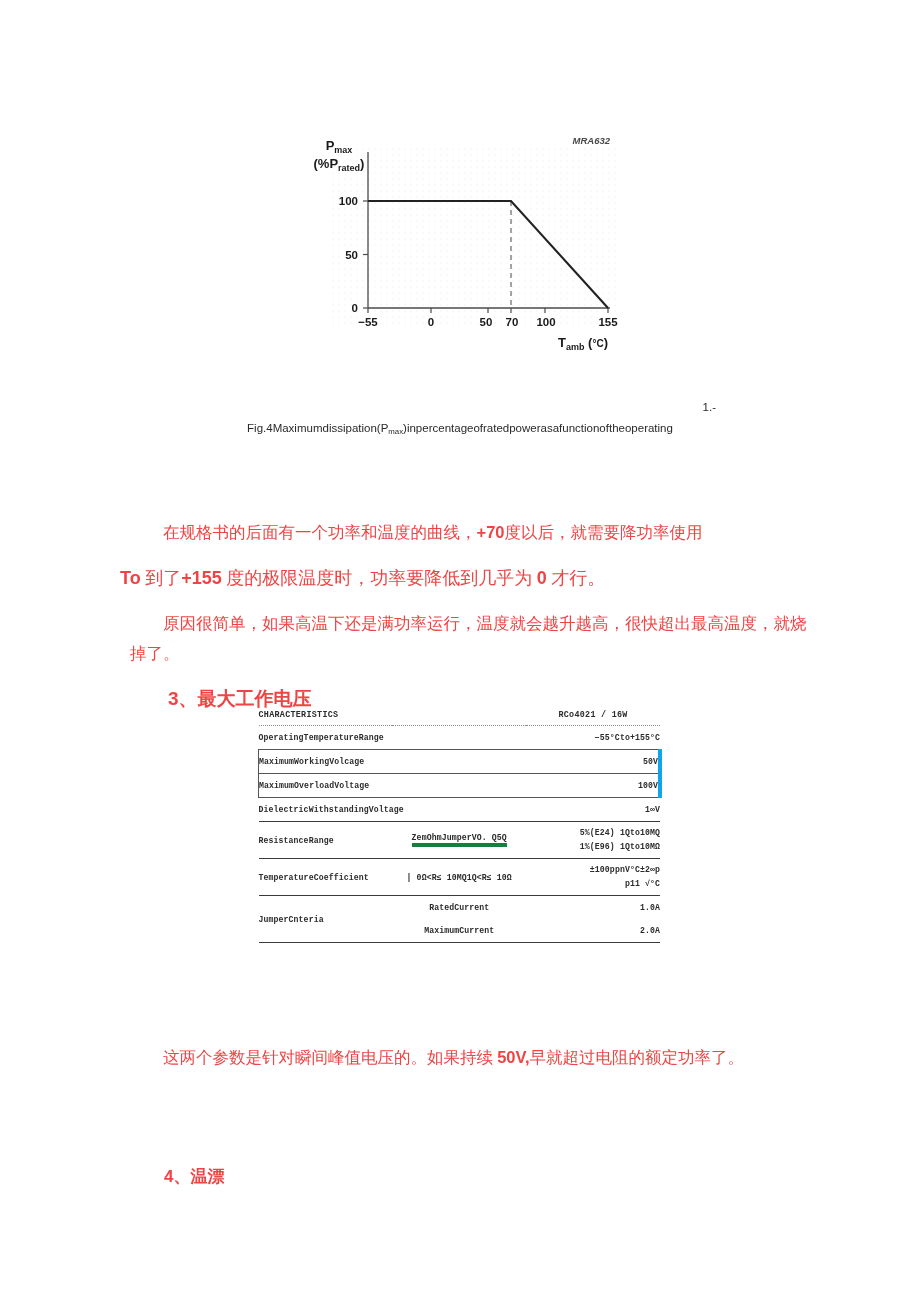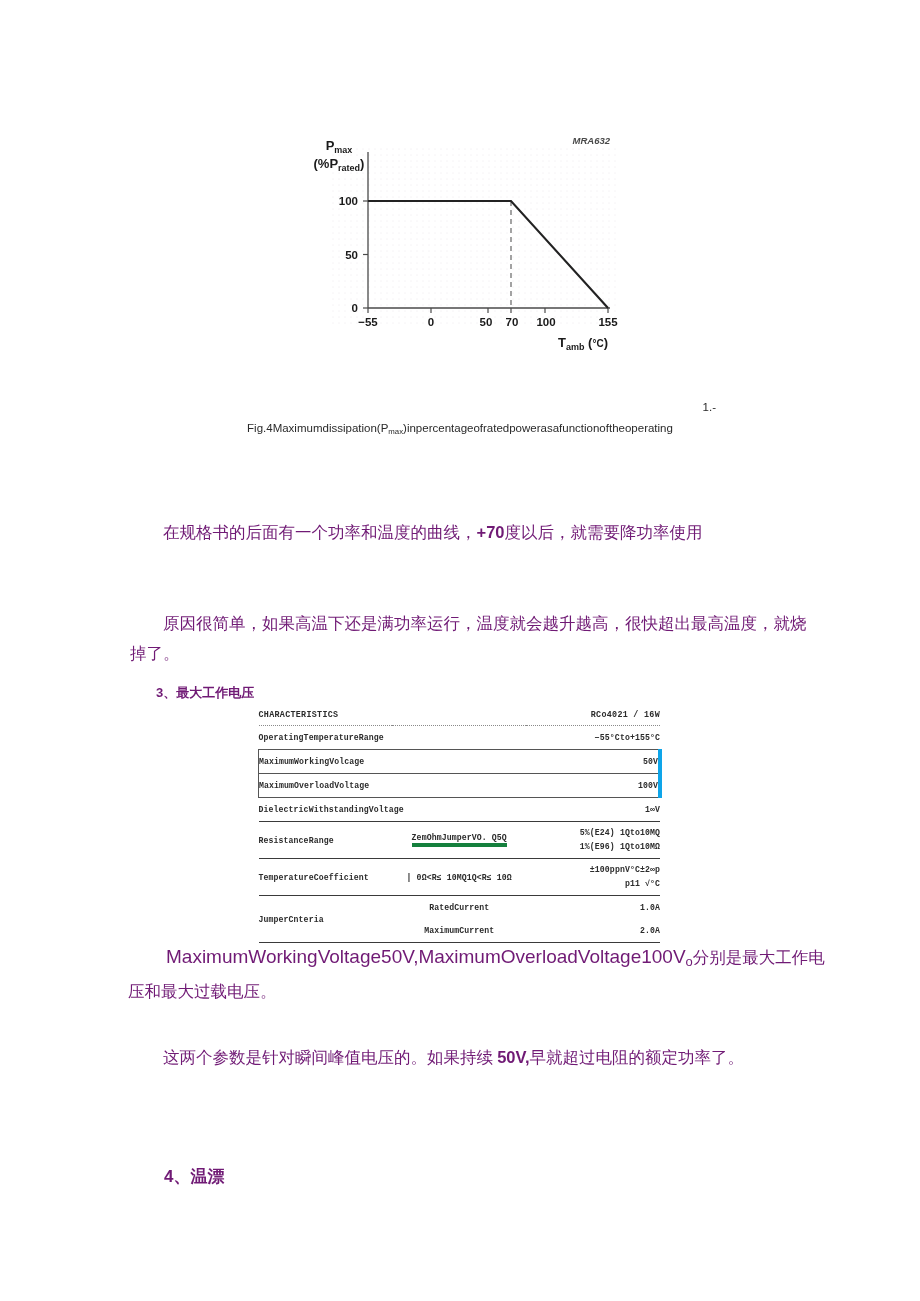--- a/index.html
+++ b/index.html
@@ -52,36 +52,36 @@
     margin-bottom: 2px;
   }
   .fig-caption .capline2 { display: block; text-align: right; }
   sub { font-size: 0.68em; vertical-align: -0.25em; }
 
   
   .para {
     position: absolute;
     font-size: 16.5px;
     line-height: 30px;
-    color: #701a75;
+    color: #ef4444;
     font-family: "Liberation Serif", serif;
   }
   .para .indent { padding-left: 2em; }
   .latin {
     font-family: "Liberation Sans", sans-serif;
     font-weight: 700;
   }
   .latin-reg {
     font-family: "Liberation Sans", sans-serif;
   }
 
   .p1 { left: 130px; top: 500px; width: 680px; }
   .p2 { left: 120px; top: 545px; width: 700px; font-size: 18px; }
   .p3 { left: 130px; top: 592px; width: 690px; }
-  .h3 { left: 130px; top: 665px; width: 600px; font-size: 13px; font-weight: 700; }
+  .h3 { left: 130px; top: 665px; width: 600px; font-size: 19px; font-weight: 700; }
   .p4 { left: 128px; top: 925px; width: 700px; }
   .p5 { left: 130px; top: 1025px; width: 690px; }
   .p6 { left: 130px; top: 1070px; width: 700px; }
   .h4 { left: 130px; top: 1145px; width: 600px; font-size: 17px; font-weight: 700; }
 
   .h3 .secnum, .h4 .secnum {
     font-family: "Liberation Sans", sans-serif;
     font-weight: 700;
   }
 
@@ -105,21 +105,21 @@
     padding: 0;
     vertical-align: middle;
     font-weight: bold;
     text-align: left;
   }
   .th-row td {
     padding: 2px 0 5px 0;
     font-size: 8.4px;
     letter-spacing: 0.3px;
   }
-  .th-row .right { text-align: right; margin-top: 13px; }
+  .th-row .right { text-align: center; margin-top: 13px; }
 
   .rule-heavy { border-bottom: 1.6px solid #3a3a3a; }
   .rule-light { border-bottom: 1px solid #6a6a6a; }
   .rule-dash  { border-bottom: 1px dotted #8a8a8a; }
 
   .srow td {
     padding: 4px 0 4px 0;
     height: 15px;
   }
   .srow .lbl { width: 48%; }
@@ -193,20 +193,23 @@
 
   <div class="fig-caption">
     <span class="fignum">1.-</span>
     <span><span>Fig.4Maximumdissipation(P</span><sub>max</sub><span>)inpercentageofratedpowerasafunctionoftheoperating</span></span>
   </div>
 
   <p class="para p1">
     <span class="indent">在规格书的后面有一个功率和温度的曲线，</span><span class="latin">+70</span><span>度以后，就需要降功率使用</span>
   </p>
 
+  <p class="para p2">
+    <span class="latin">To</span><span> 到了</span><span class="latin">+155</span><span> 度的极限温度时，功率要降低到几乎为 </span><span class="latin">0</span><span> 才行。</span>
+  </p>
 
   <p class="para p3">
     <span class="indent">原因很简单，如果高温下还是满功率运行，温度就会越升越高，很快超出最高温度，就烧掉了。</span>
   </p>
 
   <p class="para h3">
     <span class="indent"><span class="secnum">3</span><span>、最大工作电压</span></span>
   </p>
 
   <div class="spec-table">
@@ -267,23 +270,20 @@
           <td class="val">1.0A</td>
         </tr>
         <tr class="srow rule-heavy">
           <td class="mid">MaximumCurrent</td>
           <td class="val">2.0A</td>
         </tr>
       </tbody>
     </table>
   </div>
 
-  <p class="para p4">
-    <span class="indent latin-reg" style="font-size:19px;">MaximumWorkingVoltage50V,MaximumOverloadVoltage100V</span><sub class="latin-reg" style="font-size:13px;">o</sub><span>分别是最大工作电压和最大过载电压。</span>
-  </p>
 
   <p class="para p5">
     <span class="indent">这两个参数是针对瞬间峰值电压的。如果持续 </span><span class="latin">50V,</span><span>早就超过电阻的额定功率了。</span>
   </p>
 
 
   <p class="para h4">
     <span class="indent"><span class="secnum">4</span><span>、温漂</span></span>
   </p>
 

